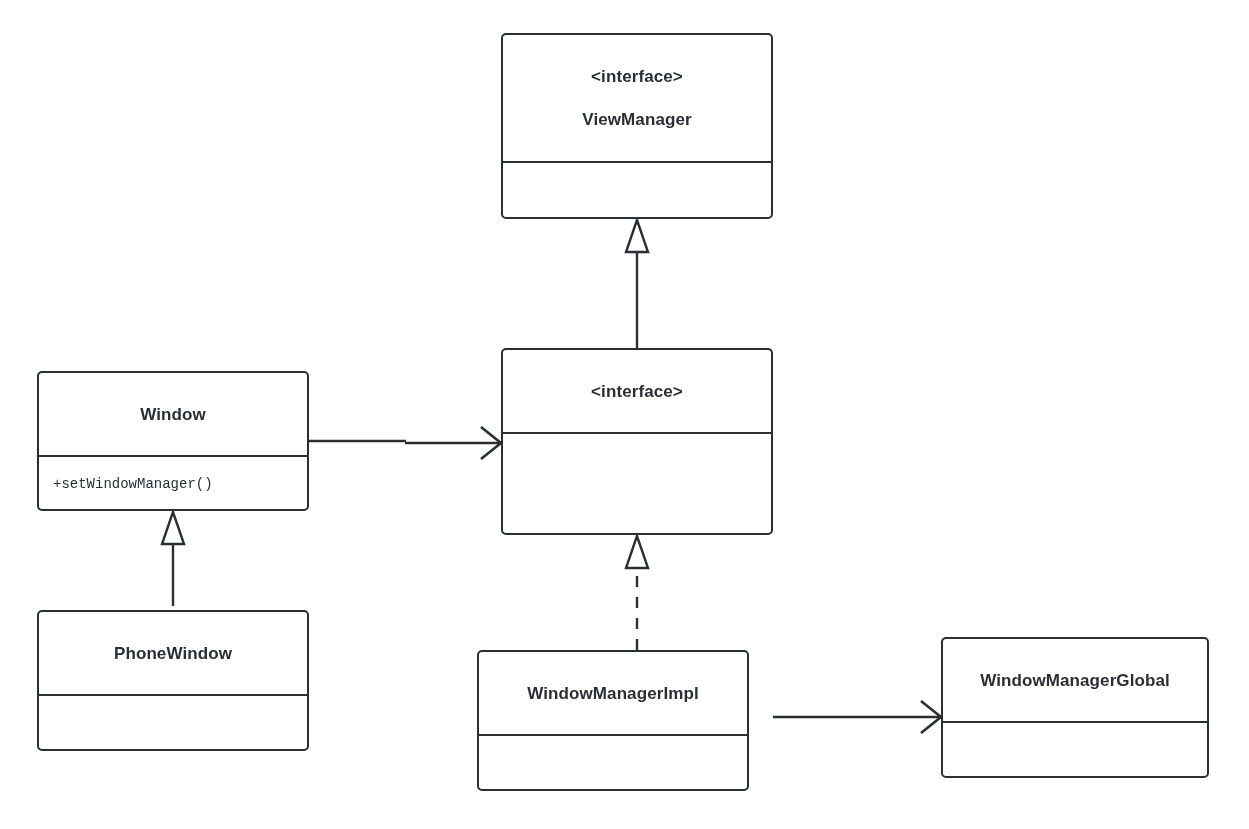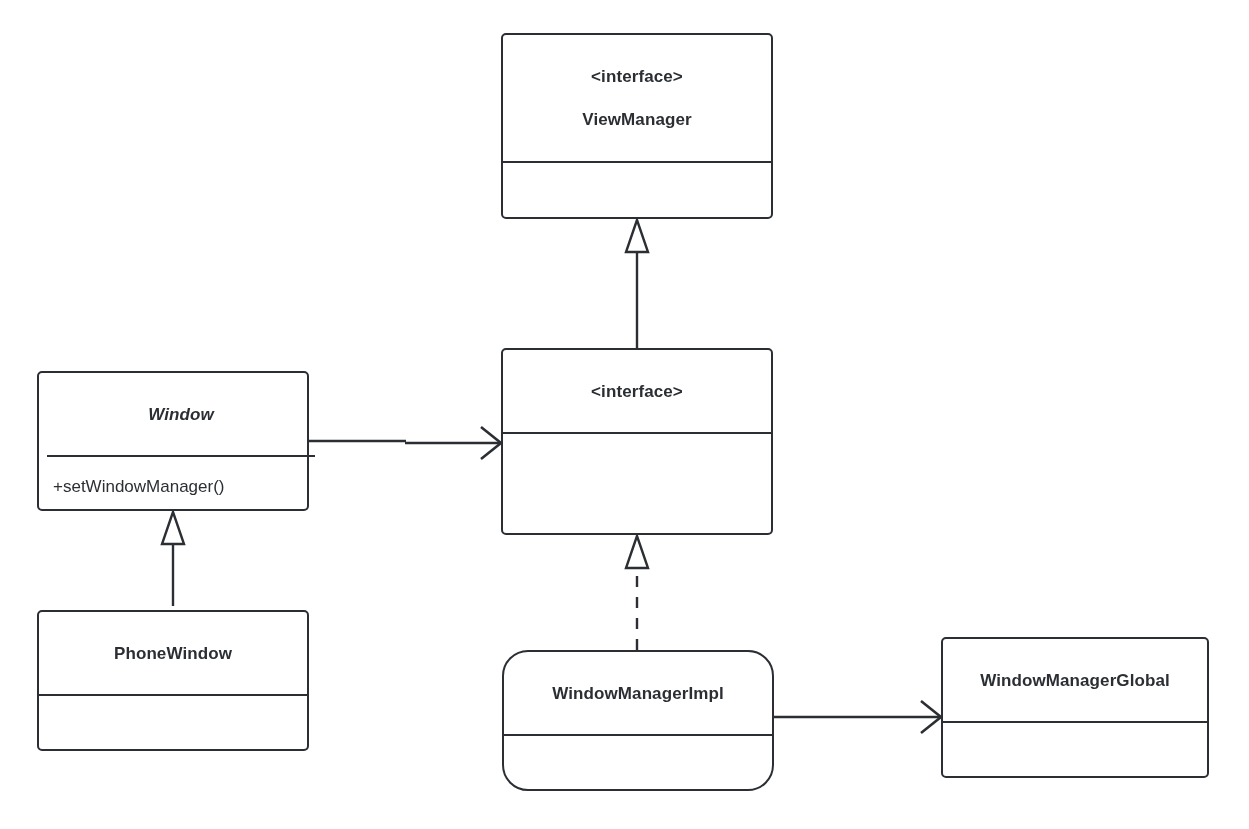--- a/index.html
+++ b/index.html
@@ -47,31 +47,30 @@
     font-size: 17px;
     font-weight: bold;
     line-height: 1.28;
     color: #2b2f33;
     padding: 9px 6px 8px 6px;
     border-bottom: 2px solid #2b2f33;
     white-space: pre-line;
     letter-spacing: 0.1px;
   }
   .class-header.abstract-name {
-    font-style: italic;
-    margin-left: 8px;
   }
   .class-body {
     box-sizing: border-box;
     flex: 1 1 auto;
     padding: 18px 14px 8px 14px;
-    font-size: 17px;
+    font-size: 14px;
     line-height: 1.4;
     color: #2b2f33;
     text-align: left;
+    font-family: Liberation Mono, monospace;
   }
   .member-row {
     font-weight: normal;
     white-space: nowrap;
   }
   .stereotype-line {
     display: block;
     font-style: normal;
   }
   .name-line {
@@ -141,21 +140,21 @@
     </div>
   </div>
 
   <div class="uml-class" style="left:37px; top:610px; width:272px; height:141px;">
     <div class="class-header">
       <span class="name-line">PhoneWindow</span>
     </div>
     <div class="class-body"></div>
   </div>
 
-  <div class="uml-class" style="left:502px; top:650px; width:272px; height:141px;border-radius:26px;">
+  <div class="uml-class" style="left:477px; top:650px; width:272px; height:141px;">
     <div class="class-header">
       <span class="name-line">WindowManagerImpl</span>
     </div>
     <div class="class-body"></div>
   </div>
 
   <div class="uml-class" style="left:941px; top:637px; width:268px; height:141px;">
     <div class="class-header">
       <span class="name-line">WindowManagerGlobal</span>
     </div>

